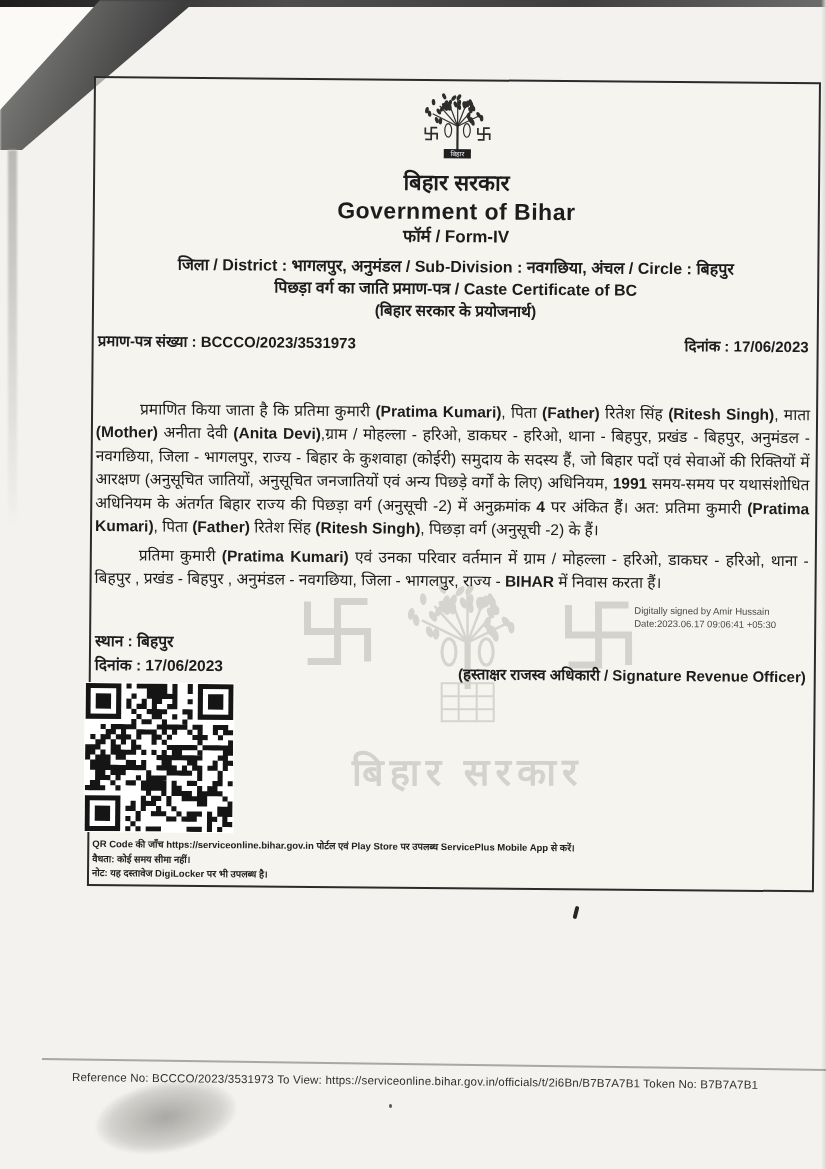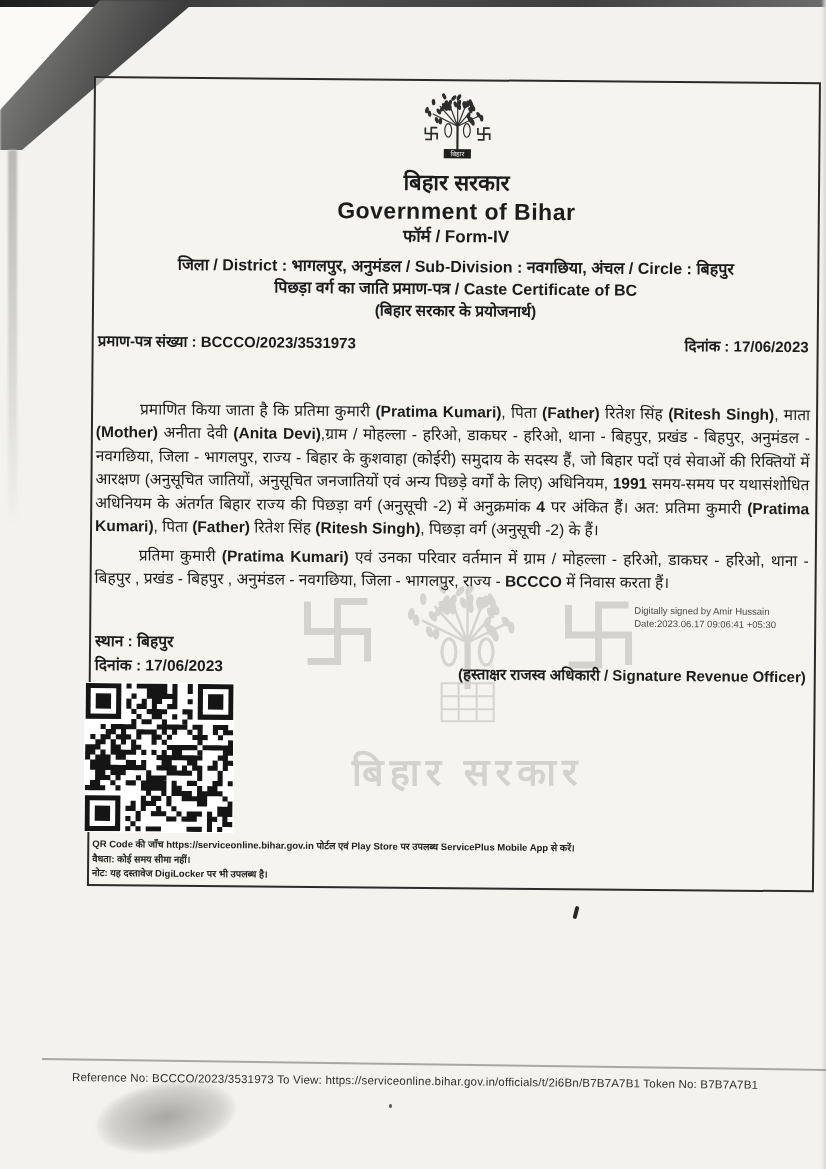--- a/index.html
+++ b/index.html
@@ -224,21 +224,21 @@
       <span>प्रमाण-पत्र संख्या :</span>
       <span>BCCCO/2023/3531973</span>
     </div>
     <div>
       <span>दिनांक :</span>
       <span>17/06/2023</span>
     </div>
   </div>
 
   <p class="layer para p1"><span>प्रमाणित किया जाता है कि प्रतिमा कुमारी </span><span class="b">(Pratima Kumari)</span><span>, पिता </span><span class="b">(Father)</span><span> रितेश सिंह </span><span class="b">(Ritesh Singh)</span><span>, माता </span><span class="b">(Mother)</span><span> अनीता देवी </span><span class="b">(Anita Devi)</span><span>,ग्राम / मोहल्ला - हरिओ, डाकघर - हरिओ, थाना - बिहपुर, प्रखंड - बिहपुर, अनुमंडल - नवगछिया, जिला - भागलपुर, राज्य - बिहार के कुशवाहा (कोईरी) समुदाय के सदस्य हैं, जो बिहार पदों एवं सेवाओं की रिक्तियों में आरक्षण (अनुसूचित जातियों, अनुसूचित जनजातियों एवं अन्य पिछड़े वर्गों के लिए) अधिनियम, </span><span class="b">1991</span><span> समय-समय पर यथासंशोधित अधिनियम के अंतर्गत बिहार राज्य की पिछड़ा वर्ग (अनुसूची -2) में अनुक्रमांक </span><span class="b">4</span><span> पर अंकित हैं। अत: प्रतिमा कुमारी </span><span class="b">(Pratima Kumari)</span><span>, पिता </span><span class="b">(Father)</span><span> रितेश सिंह </span><span class="b">(Ritesh Singh)</span><span>, पिछड़ा वर्ग (अनुसूची -2) के हैं।</span></p>
-  <p class="layer para p2"><span>प्रतिमा कुमारी </span><span class="b">(Pratima Kumari)</span><span> एवं उनका परिवार वर्तमान में ग्राम / मोहल्ला - हरिओ, डाकघर - हरिओ, थाना - बिहपुर , प्रखंड - बिहपुर , अनुमंडल - नवगछिया, जिला - भागलपुर, राज्य - </span><span class="b">BCCCO</span><span> में निवास करता हैं।</span></p>
+  <p class="layer para p2"><span>प्रतिमा कुमारी </span><span class="b">(Pratima Kumari)</span><span> एवं उनका परिवार वर्तमान में ग्राम / मोहल्ला - हरिओ, डाकघर - हरिओ, थाना - बिहपुर , प्रखंड - बिहपुर , अनुमंडल - नवगछिया, जिला - भागलपुर, राज्य - </span><span class="b">BIHAR</span><span> में निवास करता हैं।</span></p>
 
   <div class="layer digisign">
     <div>Digitally signed by Amir Hussain</div>
     <div>Date:2023.06.17 09:06:41 +05:30</div>
   </div>
 
   <div class="layer place">
     <div>
       <span>स्थान :</span> <span>बिहपुर</span>
     </div>

